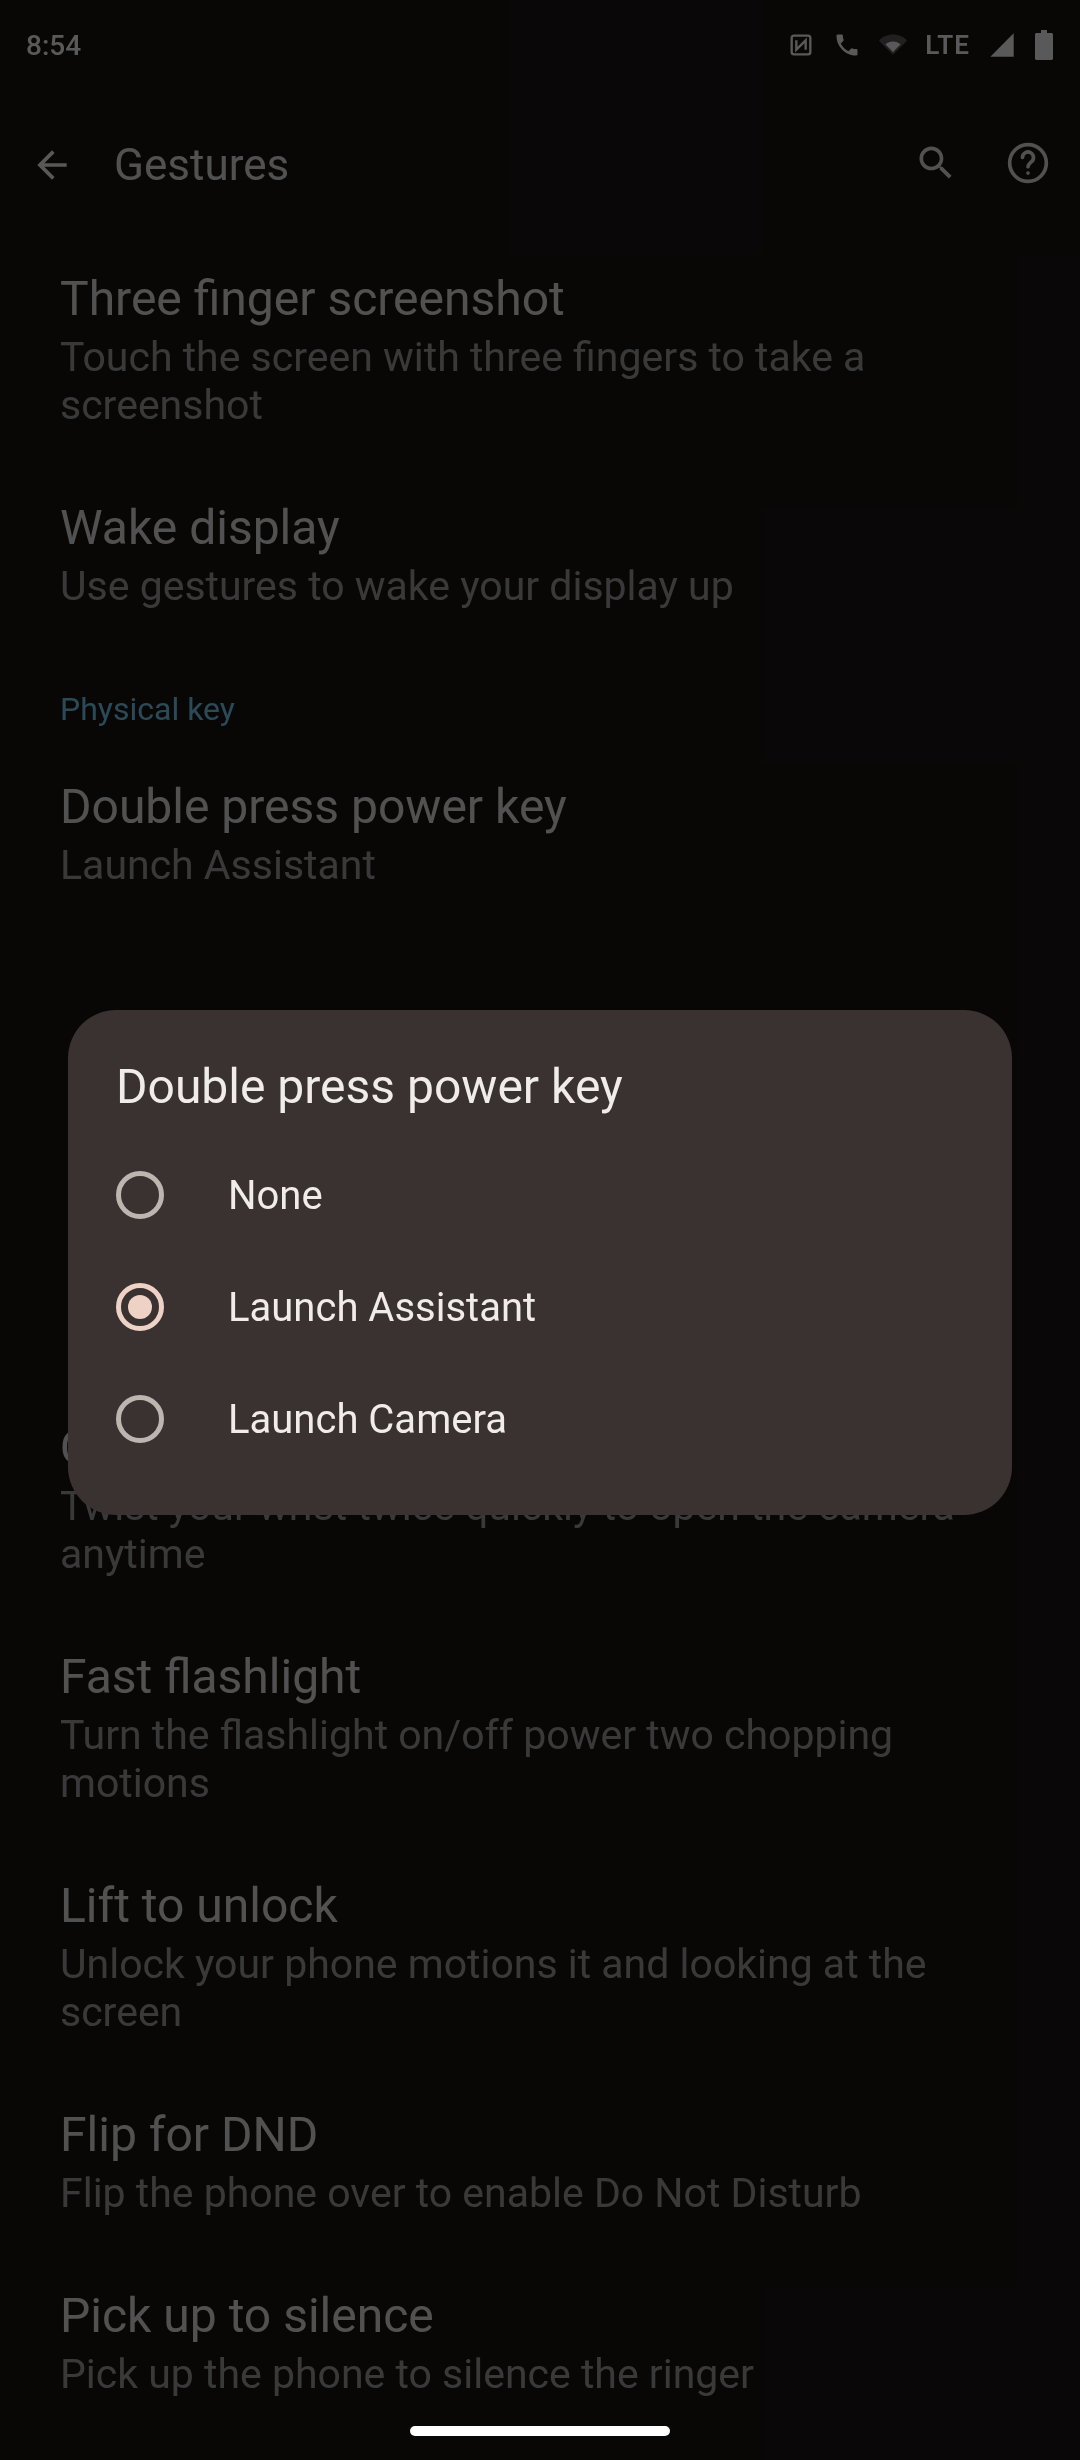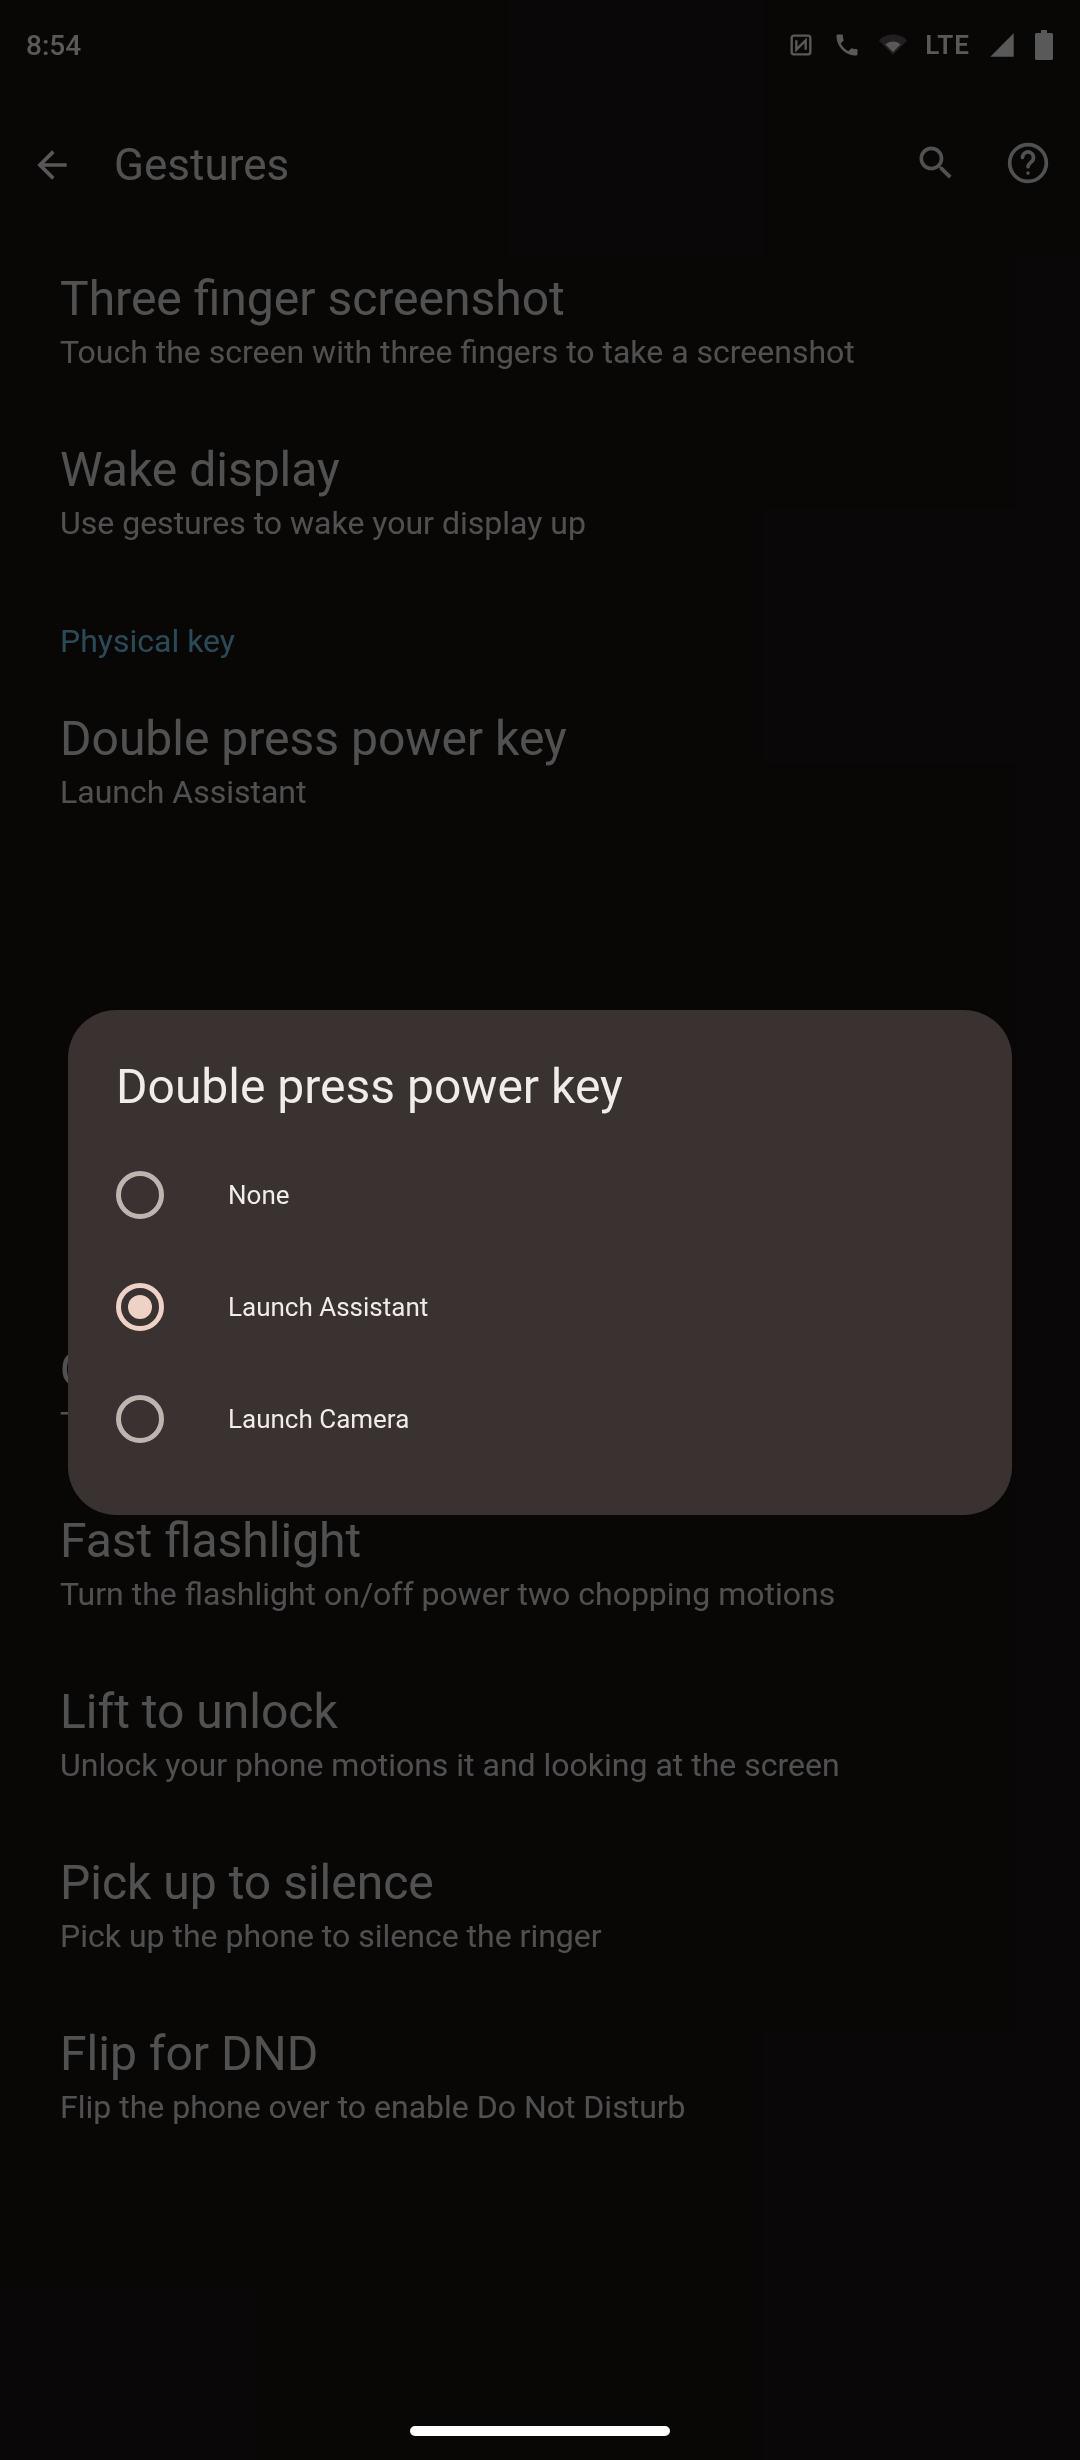--- a/index.html
+++ b/index.html
@@ -84,22 +84,22 @@
     }
     
     .setting-title {
       color: #e8e8e8;
       font-size: 48px;
       font-weight: 400;
       margin-bottom: 6px;
     }
     
     .setting-desc {
-      color: #e5e5e5;
-      font-size: 32px;
+      color: #a3a3a3;
+      font-size: 41px;
       font-weight: 400;
     }
     
     .section-header {
       color: #7dd3fc;
       font-size: 32px;
       font-weight: 400;
       padding: 40px 0 20px 0;
     }
     
@@ -158,21 +158,21 @@
       left: 50%;
       transform: translate(-50%, -50%);
       width: 24px;
       height: 24px;
       border-radius: 50%;
       background: #edd2c5;
     }
     
     .radio-label {
       color: #f0ece8;
-      font-size: 26px;
+      font-size: 40px;
       font-weight: 400;
     }
     
     .nav-bar {
       position: absolute;
       bottom: 24px;
       left: 50%;
       transform: translateX(-50%);
       width: 260px;
       height: 10px;
@@ -270,27 +270,27 @@
     <div class="setting-title">Fast flashlight</div>
     <div class="setting-desc">Turn the flashlight on/off power two chopping motions</div>
   </div>
 
   <div class="setting-item">
     <div class="setting-title">Lift to unlock</div>
     <div class="setting-desc">Unlock your phone motions it and looking at the screen</div>
   </div>
 
   <div class="setting-item">
+    <div class="setting-title">Flip for DND</div>
+    <div class="setting-desc">Flip the phone over to enable Do Not Disturb</div>
+  </div>
+
+  <div class="setting-item">
     <div class="setting-title">Pick up to silence</div>
     <div class="setting-desc">Pick up the phone to silence the ringer</div>
-  </div>
-
-  <div class="setting-item">
-    <div class="setting-title">Flip for DND</div>
-    <div class="setting-desc">Flip the phone over to enable Do Not Disturb</div>
   </div>
 </div>
 
 <div class="dimmer"></div>
 
 <div class="dialog">
   <div class="dialog-title">Double press power key</div>
 
   <div class="radio-item">
     <div class="radio-button"></div>

